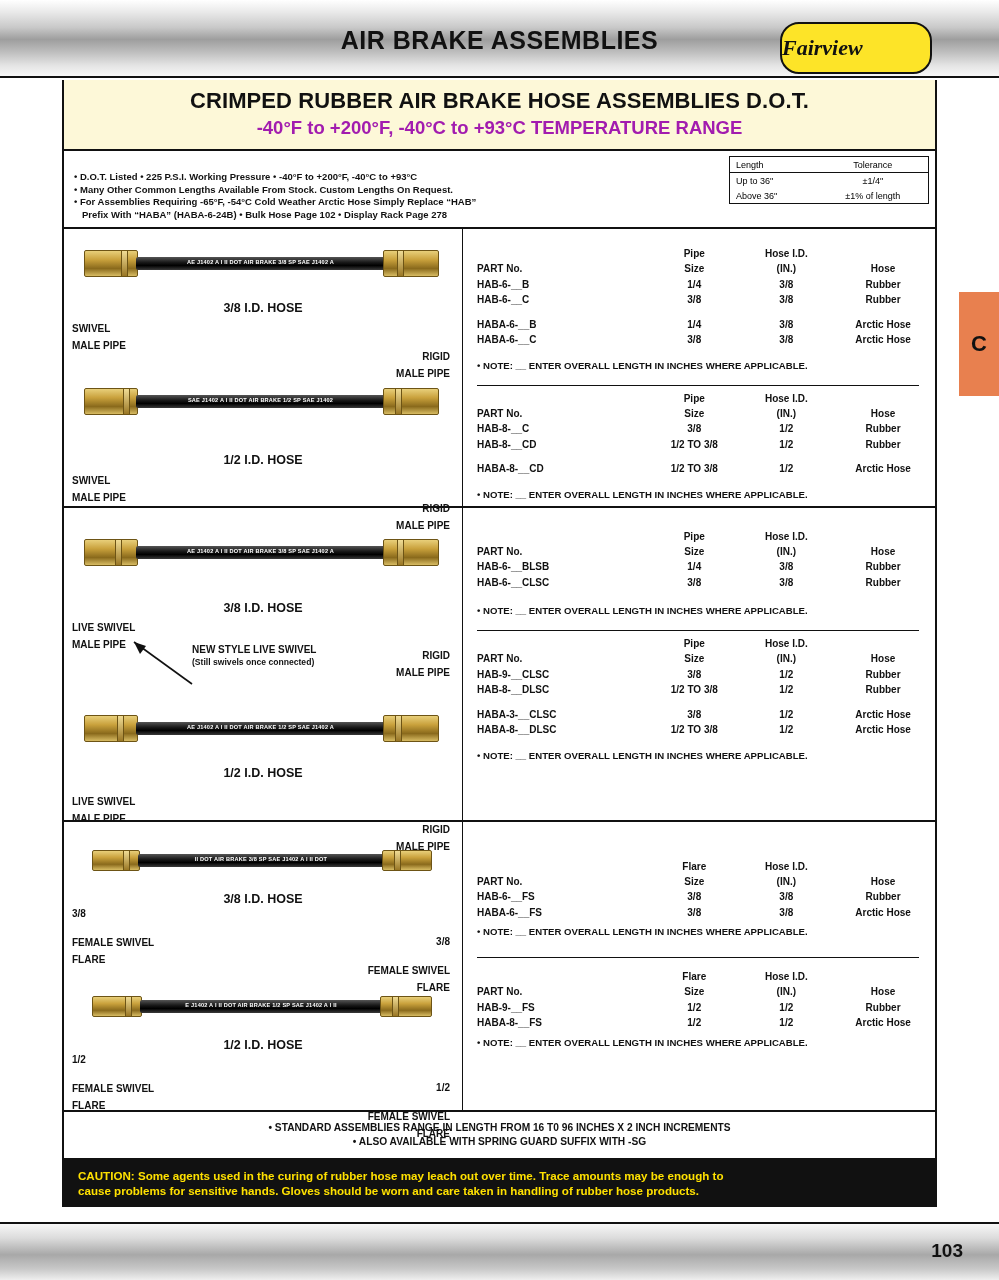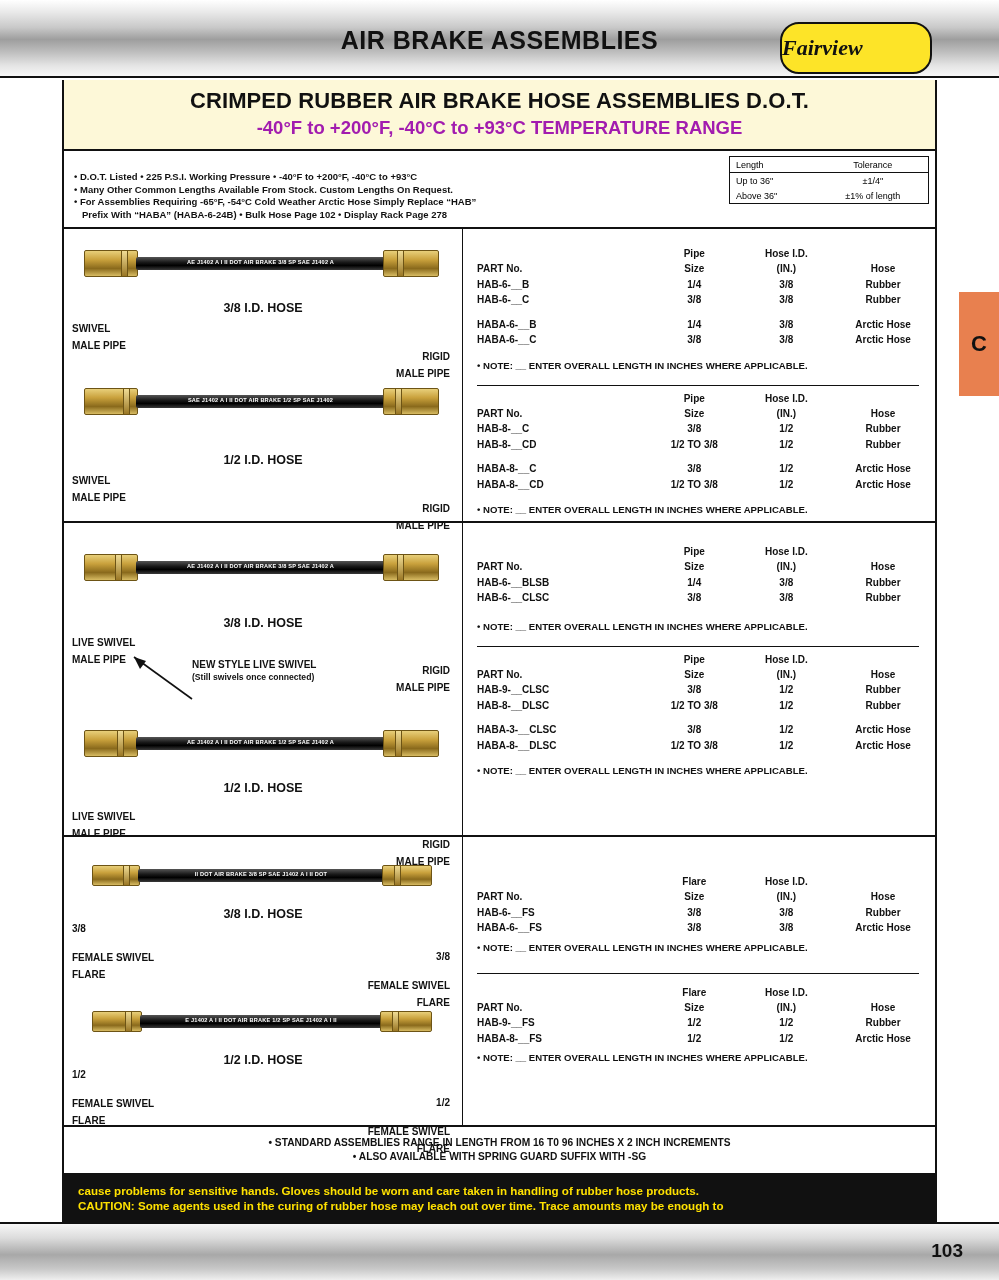--- a/index.html
+++ b/index.html
@@ -392,26 +392,20 @@
           <tr>
             <td class="c1">HAB-8-__CD</td>
             <td class="c2">1/2  TO  3/8</td>
             <td class="c3">1/2</td>
             <td class="c4">Rubber</td>
           </tr>
           <tr class="spacer">
                 <td colspan="4"></td>
               </tr>
           <tr>
-            <td class="c1">HABA-8-__C</td>
-            <td class="c2">3/8</td>
-            <td class="c3">1/2</td>
-            <td class="c4">Arctic Hose</td>
-          </tr>
-          <tr>
             <td class="c1">HABA-8-__CD</td>
             <td class="c2">1/2  TO  3/8</td>
             <td class="c3">1/2</td>
             <td class="c4">Arctic Hose</td>
           </tr>
         </tbody>
           </table>
         <div class="note-line" style="padding-top:12px;padding-bottom:6px;">• NOTE:  __  ENTER OVERALL LENGTH IN INCHES WHERE APPLICABLE.</div>
       </div>
     </div>
@@ -691,20 +685,20 @@
       </div>
     </div>
 
     <div class="bottom-notes">
       <div>• STANDARD ASSEMBLIES RANGE IN LENGTH FROM 16 T0 96 INCHES X 2 INCH INCREMENTS</div>
       <div>• ALSO AVAILABLE WITH SPRING GUARD SUFFIX WITH -SG</div>
     </div>
   </div>
 
   <div class="caution">
+    <div>CAUTION: Some agents used in the curing of rubber hose may leach out over time. Trace amounts may be enough to</div>
     <div>cause problems for sensitive hands. Gloves should be worn and care taken in handling of rubber hose products.</div>
-    <div>CAUTION: Some agents used in the curing of rubber hose may leach out over time. Trace amounts may be enough to</div>
   </div>
 </div>
 
 <div class="footer">
   <div class="folio">103</div>
 </div>
 
 </body></html>

